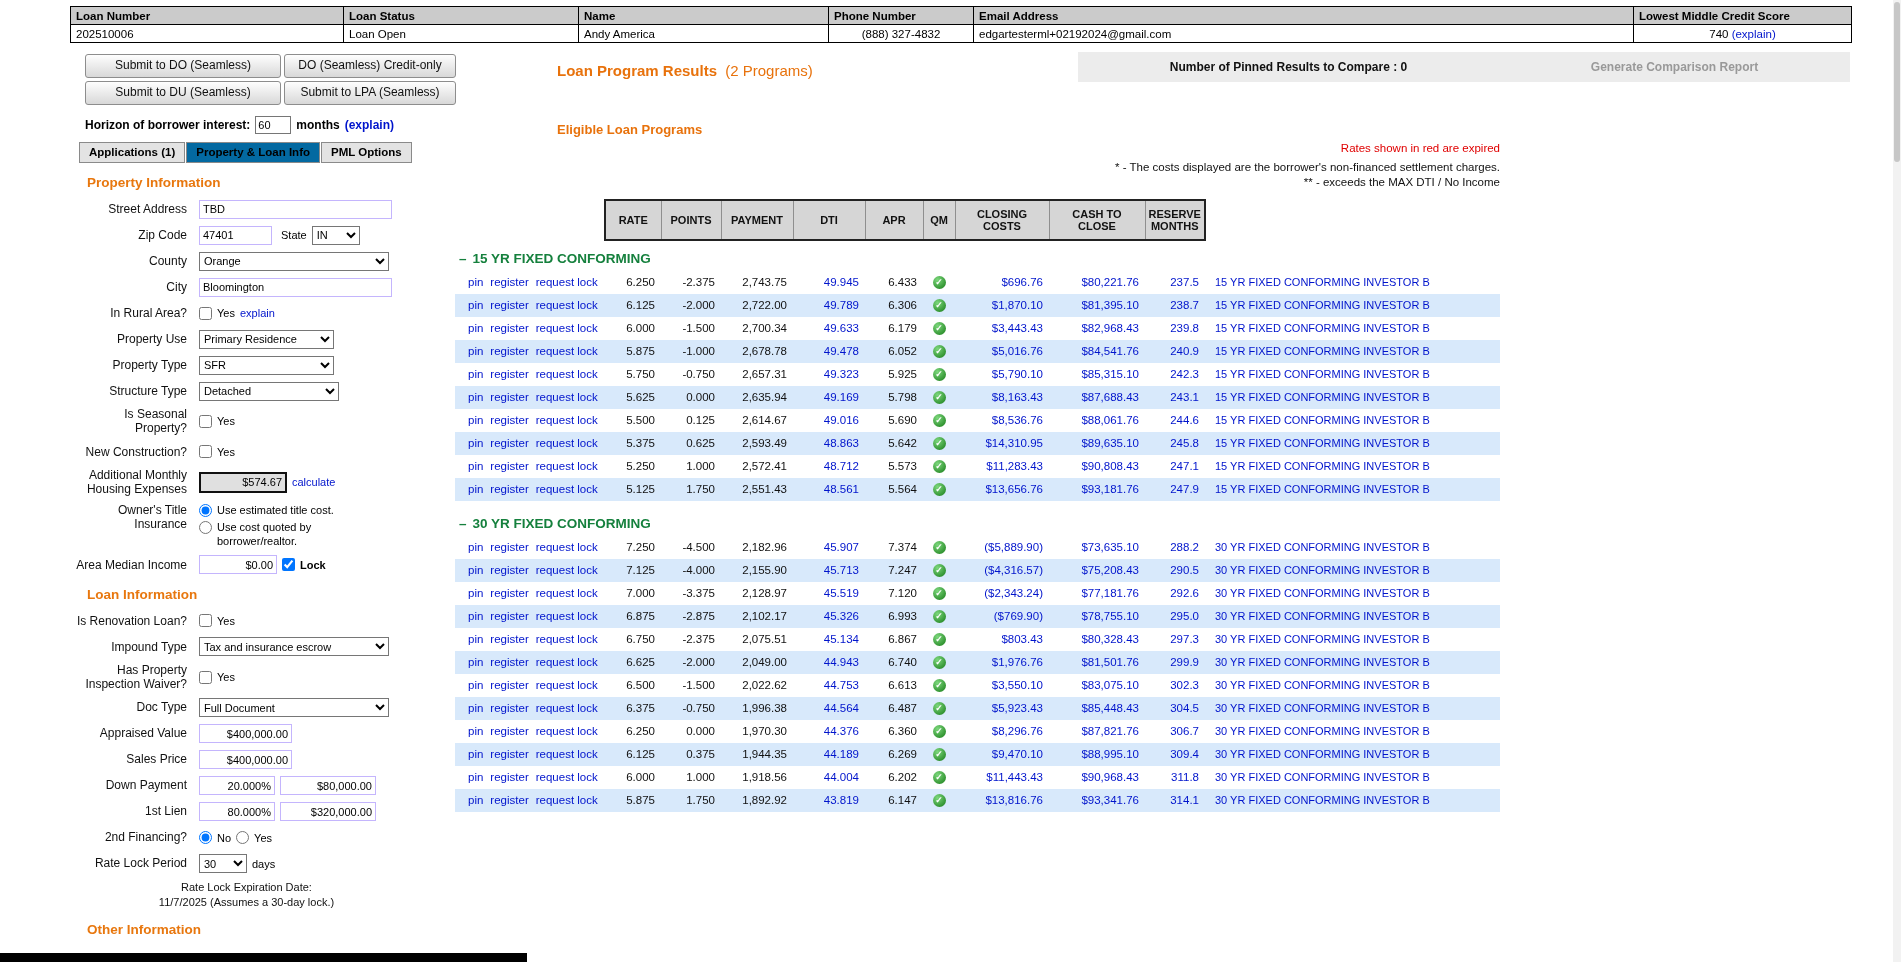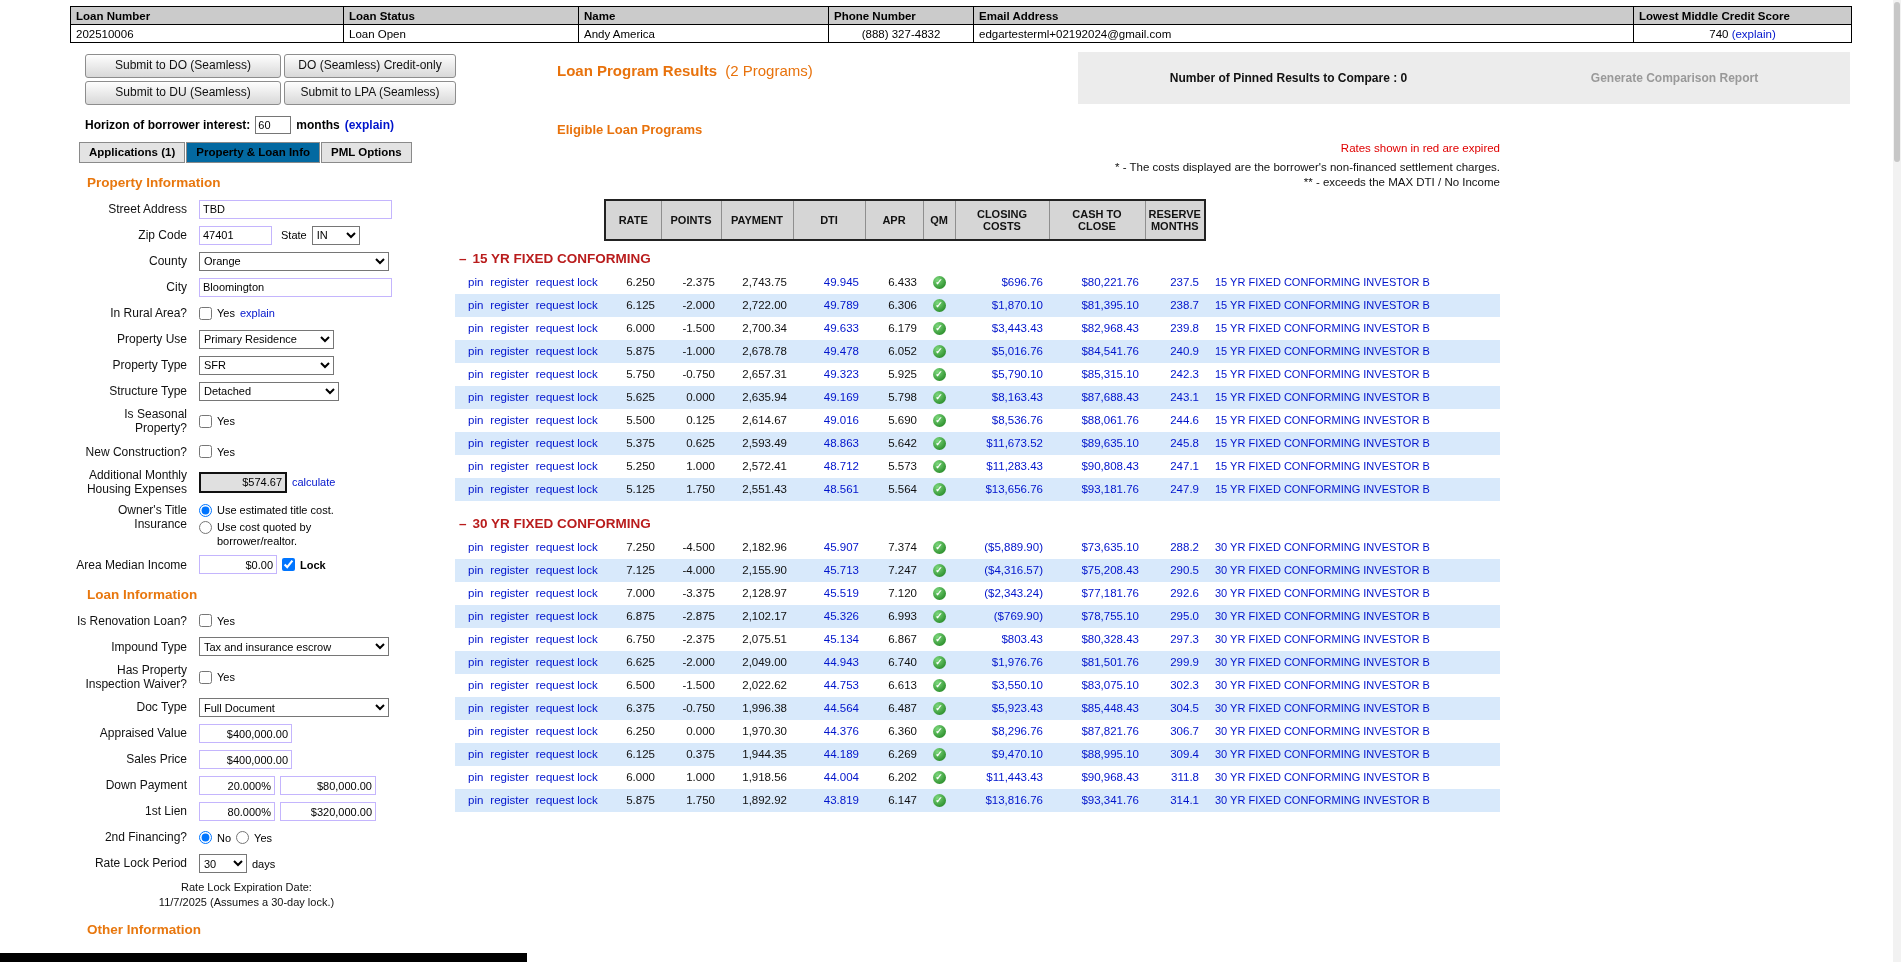--- a/index.html
+++ b/index.html
@@ -43,33 +43,33 @@
   .addl-input {border:2px solid #111 !important; background:#e0e0e0; text-align:right; width:78px;}
   .radio-stack {display:flex; flex-direction:column; gap:4px; padding-top:1px;}
   .radio-opt {display:flex; align-items:flex-start; gap:5px; font-size:11px; line-height:1.25;}
   .opt-narrow {width:118px; display:inline-block;}
   .rle {font-size:11px; margin:0 0 8px 54px; width:235px; text-align:center; line-height:1.4; color:#111;}
 
   
   .results-header {position:relative; height:50px;}
   .results-title {position:absolute; left:102px; top:14px; font-size:15px; font-weight:bold; color:#e8720c; white-space:nowrap;}
   .results-title .subtitle {font-weight:normal; margin-left:4px;}
-  .pinned-bar {position:absolute; right:0; top:4px; width:772px; height:52px; background:#ececec; display:flex; align-items:center; justify-content:space-around; font-size:12px;}
+  .pinned-bar {position:absolute; right:0; top:4px; width:772px; height:30px; background:#ececec; display:flex; align-items:center; justify-content:space-around; font-size:12px;}
   .pinned-label {font-weight:bold; color:#111;}
   .compare-report {color:#999; font-weight:bold; cursor:pointer;}
   .eligible-title {margin:24px 0 0 102px; color:#e8720c; font-weight:bold; font-size:13px;}
   .notes {width:1045px; text-align:right; font-size:11.5px; line-height:1.35; margin-top:4px; color:#111;}
   .note-red {color:#e00000; margin-bottom:3px;}
 
   .results-table {border-collapse:collapse; table-layout:fixed; width:1045px; margin-top:8px; font-size:11.5px; color:#111;}
   .results-table th.h {background:#d6d6d6; border:1px solid #8f8f8f; border-top:2px solid #222; border-bottom:2px solid #222; font-size:11px; font-weight:bold; text-align:center; padding:4px 3px; height:30px; vertical-align:middle;}
   .results-table th.h.first {border-left:2px solid #222;}
   .results-table th.h.last {border-right:2px solid #222;}
   .results-table th.noh {border:none; background:transparent;}
-  .group-row td {font-size:13.5px; font-weight:bold; padding:15px 0 5px 4px; color:#b91c1c;}
+  .group-row td {font-size:13.5px; font-weight:bold; padding:15px 0 5px 4px; color:#15803d;}
   .group-row.first td {padding-top:10px;}
   .collapse-toggle {margin-right:6px; cursor:pointer; font-weight:bold;}
   .data-row td {padding:3px 6px; height:17px;}
   .data-row.alt td {background:#d8e9fb;}
   .links-cell {text-align:right; white-space:nowrap; padding-right:12px !important;}
   .links-cell .lnk {margin-left:7px;}
   .num {text-align:right; white-space:nowrap;}
   .qm-cell {text-align:center;}
   .qm-icon {display:inline-block; width:13px; height:13px; border-radius:50%; background:radial-gradient(circle at 35% 30%, #7dd87d, #157a15); color:#fff; font-size:9px; line-height:13px; text-align:center; font-weight:bold;}
   .prog-cell {padding-left:10px !important; white-space:nowrap; font-size:11px; overflow:hidden;}
@@ -486,21 +486,21 @@
               <td class="prog-cell"><a class="lnk">15 YR FIXED CONFORMING INVESTOR B</a></td>
             </tr>
             <tr class="data-row alt">
               <td class="links-cell"><a class="lnk">pin</a><a class="lnk">register</a><a class="lnk">request lock</a></td>
               <td class="num">5.375</td>
               <td class="num">0.625</td>
               <td class="num">2,593.49</td>
               <td class="num"><a class="lnk">48.863</a></td>
               <td class="num">5.642</td>
               <td class="qm-cell"><span class="qm-icon">✓</span></td>
-              <td class="num"><a class="lnk">$11,673.52</a></td>
+              <td class="num"><a class="lnk">$14,310.95</a></td>
               <td class="num"><a class="lnk">$89,635.10</a></td>
               <td class="num"><a class="lnk">245.8</a></td>
               <td class="prog-cell"><a class="lnk">15 YR FIXED CONFORMING INVESTOR B</a></td>
             </tr>
             <tr class="data-row">
               <td class="links-cell"><a class="lnk">pin</a><a class="lnk">register</a><a class="lnk">request lock</a></td>
               <td class="num">5.250</td>
               <td class="num">1.000</td>
               <td class="num">2,572.41</td>
               <td class="num"><a class="lnk">48.712</a></td>

